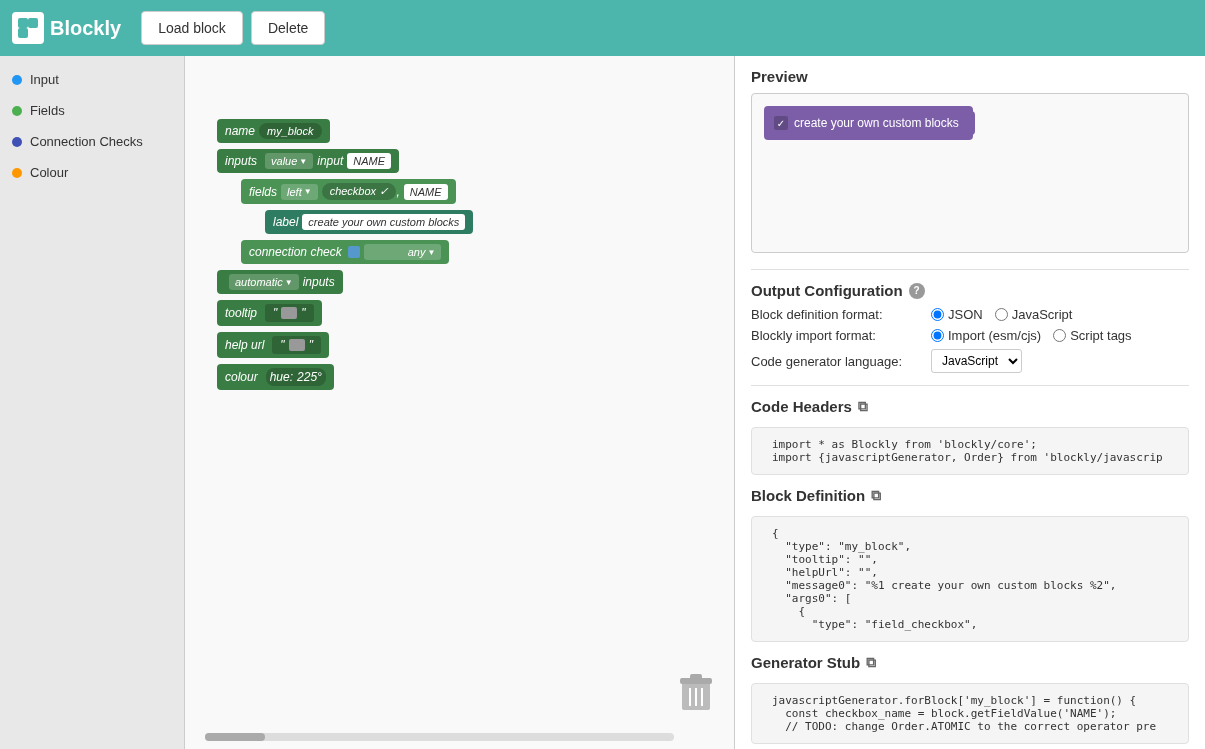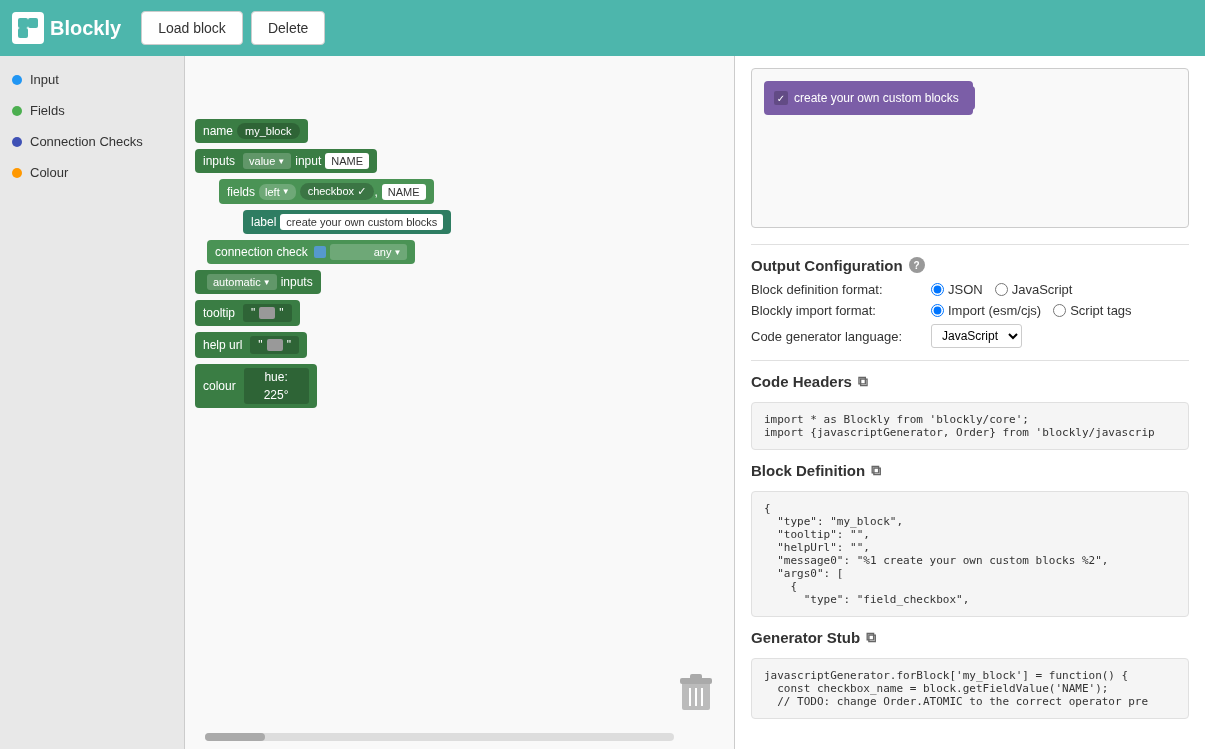--- a/index.html
+++ b/index.html
@@ -82,21 +82,22 @@
       background: #f9f9f9;
       position: relative;
       overflow: hidden;
       border-right: 1px solid #ccc;
     }
 
     
     .block-workspace {
       position: absolute;
       top: 60px;
-      left: 10px;
+      left: 32px;
+      font-style: italic;
     }
 
     
     .b-block {
       display: inline-flex;
       align-items: center;
       border-radius: 4px;
       padding: 4px 8px;
       margin: 2px 0;
       font-size: 12px;
@@ -226,21 +227,21 @@
       justify-content: center;
       font-size: 10px;
     }
 
     .section-title {
       font-size: 15px;
       font-weight: bold;
       color: #333;
       margin-bottom: 8px;
       display: flex;
-      align-items: flex-start;
+      align-items: center;
       gap: 6px;
     }
     .section-title .help-icon {
       width: 16px;
       height: 16px;
       background: #999;
       color: white;
       border-radius: 50%;
       font-size: 10px;
       display: inline-flex;
@@ -282,21 +283,21 @@
       border-radius: 3px;
       font-size: 12px;
       background: white;
     }
 
     .code-section {
       margin: 12px 0;
       background: #f5f5f5;
       border: 1px solid #e0e0e0;
       border-radius: 4px;
-      padding: 10px 12px;
+      padding: 10px 20px;
       font-family: monospace;
       font-size: 11px;
       color: #333;
       white-space: pre;
       overflow-x: hidden;
     }
 
     .divider {
       border: none;
       border-top: 1px solid #e0e0e0;
@@ -359,37 +360,37 @@
             <span>inputs</span>
             <span class="b-dropdown" style="margin-left:8px;">value</span>
             <span style="margin-left:4px;">input</span>
             <span class="b-input-field">NAME</span>
           </div>
         </div>
 
         <div class="block-row" style="margin-left:24px;">
           <div class="b-block b-green-light">
             <span>fields</span>
-            <span class="b-dropdown" style="border-radius:7px;">left</span>
+            <span class="b-dropdown" style="">left</span>
             <span class="b-pill">
               <span>checkbox</span> <span>✓</span>
             </span>
             <span>,</span>
             <span class="b-input-field">NAME</span>
           </div>
         </div>
 
         <div class="block-row" style="margin-left:48px;">
           <div class="b-block b-teal">
             <span>label</span>
             <span class="b-input-field" style="min-width:160px;">create your own custom blocks</span>
           </div>
         </div>
 
-        <div class="block-row" style="margin-left:12px;">
+        <div class="block-row" style="margin-left:24px;">
           <div class="b-block b-green-light">
             <span>connection check</span>
             <span style="width:12px;height:12px;background:#5599cc;border-radius:2px;margin-left:6px;display:inline-block;"></span>
             <span class="b-dropdown" style="margin-left:4px;padding-left:44px;">any</span>
           </div>
         </div>
 
         <div class="block-row">
           <div class="b-block b-green">
             <span class="b-dropdown">automatic</span>
@@ -416,21 +417,21 @@
               <span>"</span>
               <div style="width:16px;height:12px;background:#999;border-radius:2px;"></div>
               <span>"</span>
             </div>
           </div>
         </div>
 
         <div class="block-row">
           <div class="b-block b-green">
             <span>colour</span>
-            <div style="display:inline-flex;align-items:center;margin-left:8px;background:rgba(0,0,0,0.2);border-radius:3px;padding:2px 20px;gap:4px;flex-direction:column;">
+            <div style="display:inline-flex;align-items:center;margin-left:8px;background:rgba(0,0,0,0.2);border-radius:8px;padding:2px 4px;gap:4px;">
               <span>hue:</span>
               <span>225°</span>
             </div>
           </div>
         </div>
 
       </div>
     </div>
 
     <div class="trash-icon">
@@ -445,20 +446,21 @@
     </div>
 
     <div class="canvas-scrollbar">
       <div class="canvas-scrollbar-thumb"></div>
     </div>
   </div>
 
   <div id="right-panel">
 
     <div class="preview-section">
+      <div class="preview-label">Preview</div>
       <div class="preview-box">
         <div class="preview-block">
           <span class="preview-block-check">✓</span>
           <span>create your own custom blocks</span>
           <div style="width:8px;height:24px;background:#7b5ea7;border-radius:0 4px 4px 0;margin-right:-10px;position:relative;right:-2px;"></div>
         </div>
       </div>
     </div>
 
     <hr class="divider">

